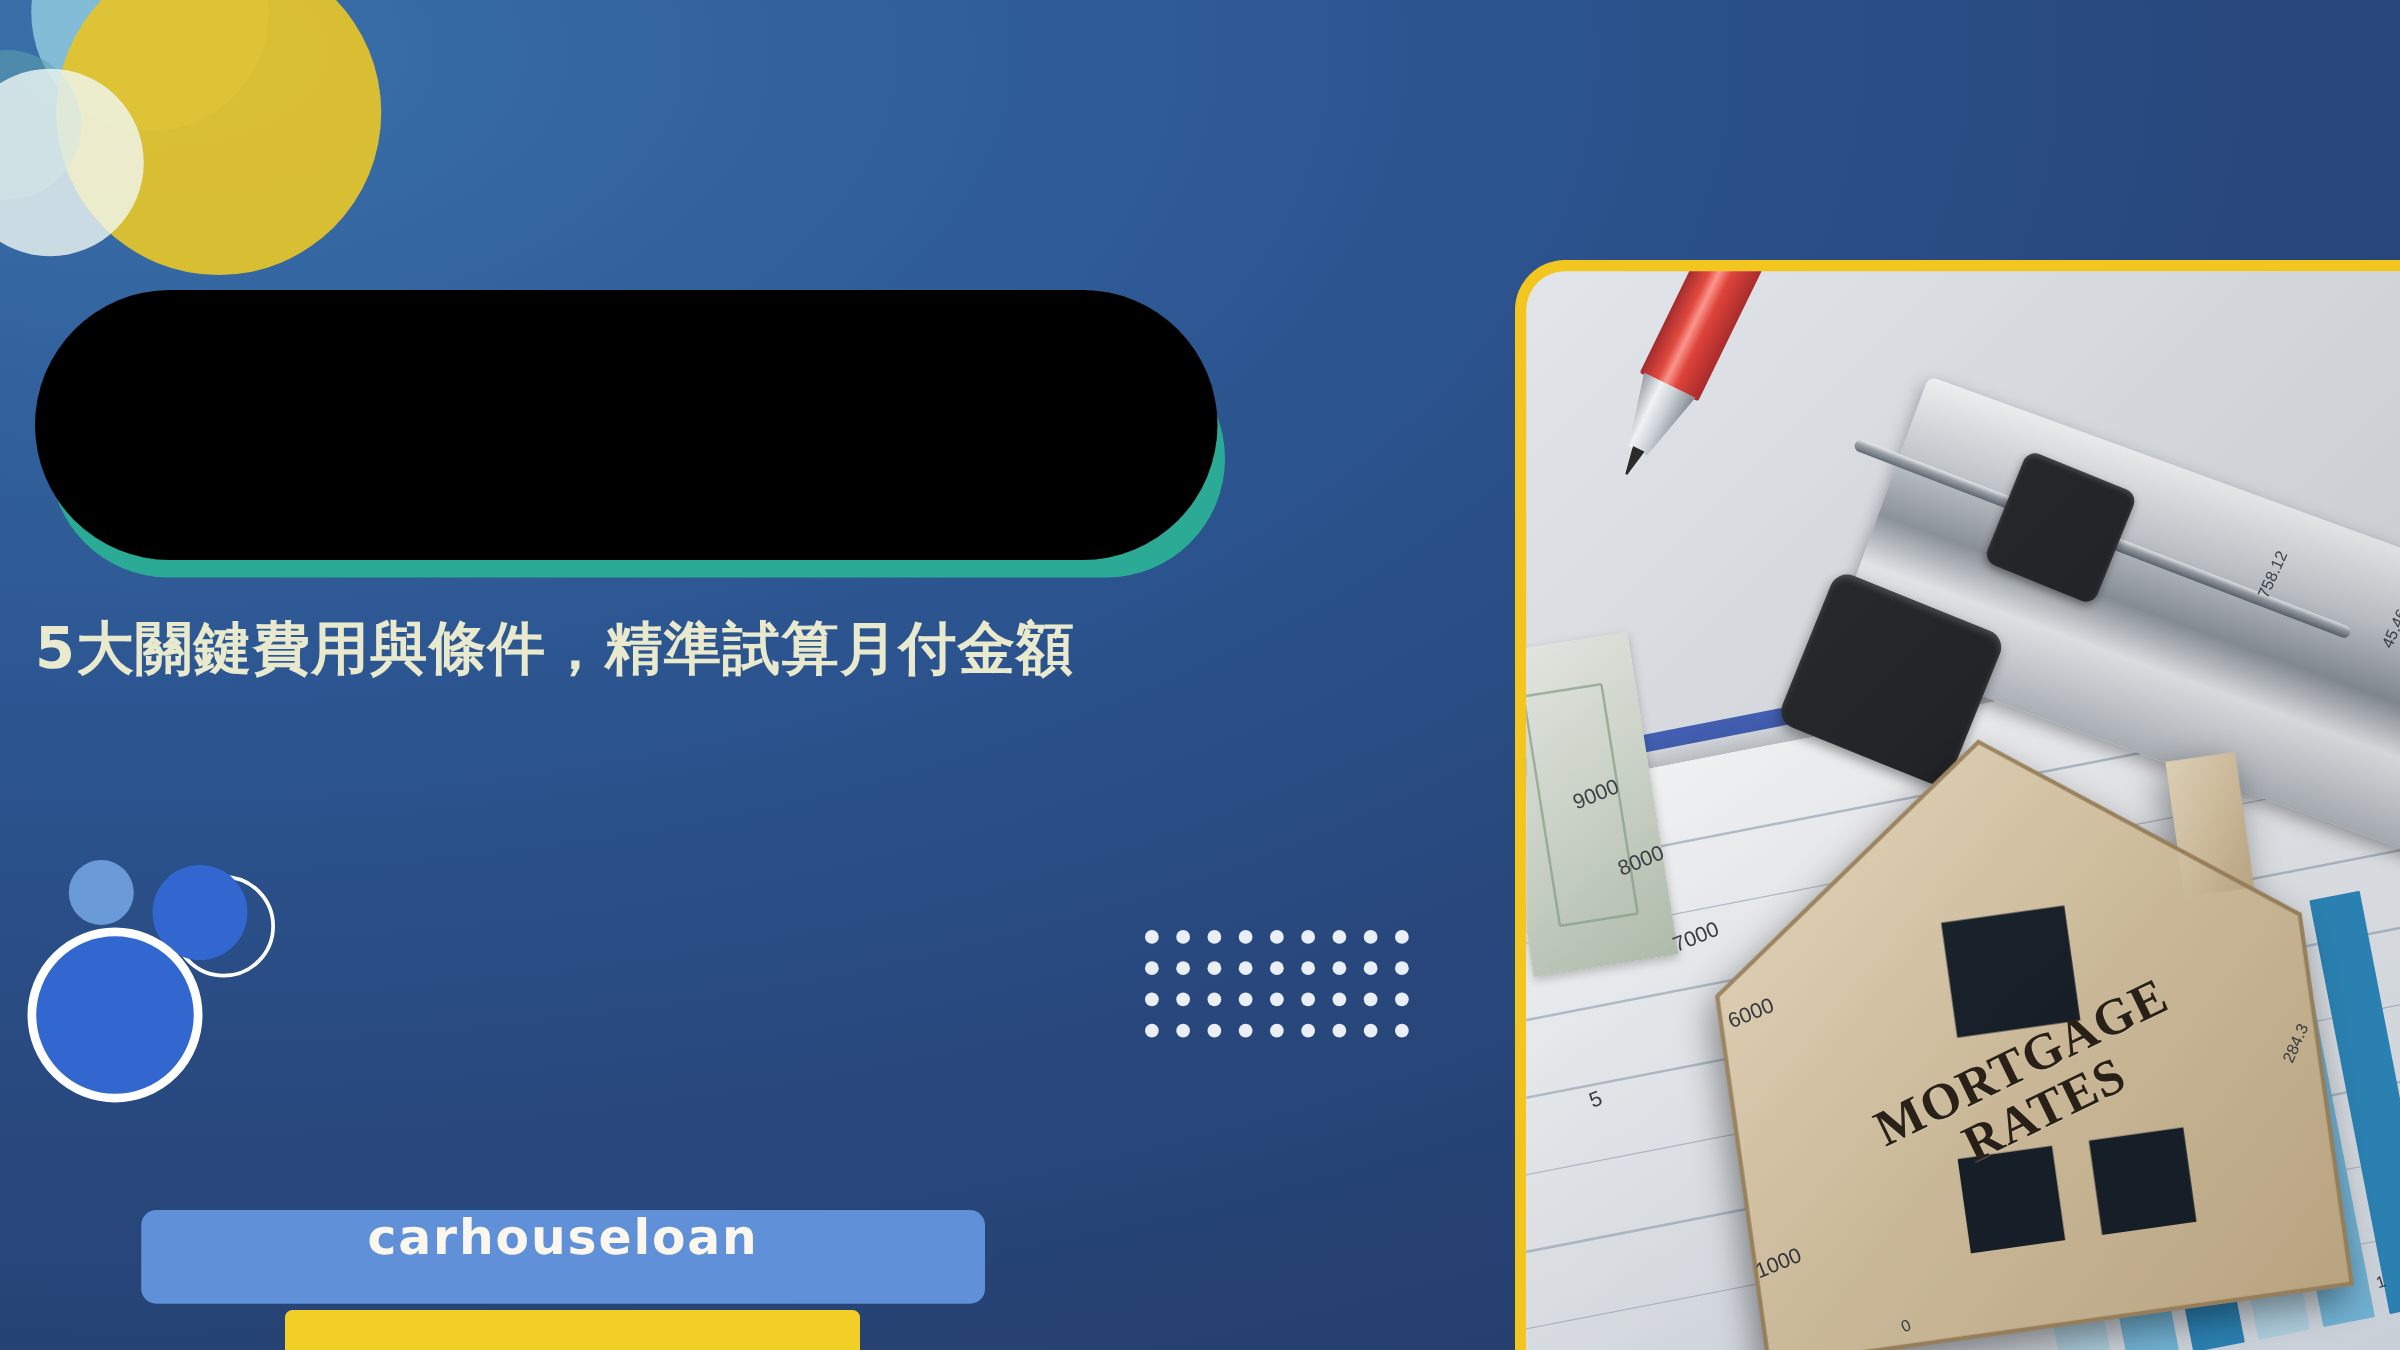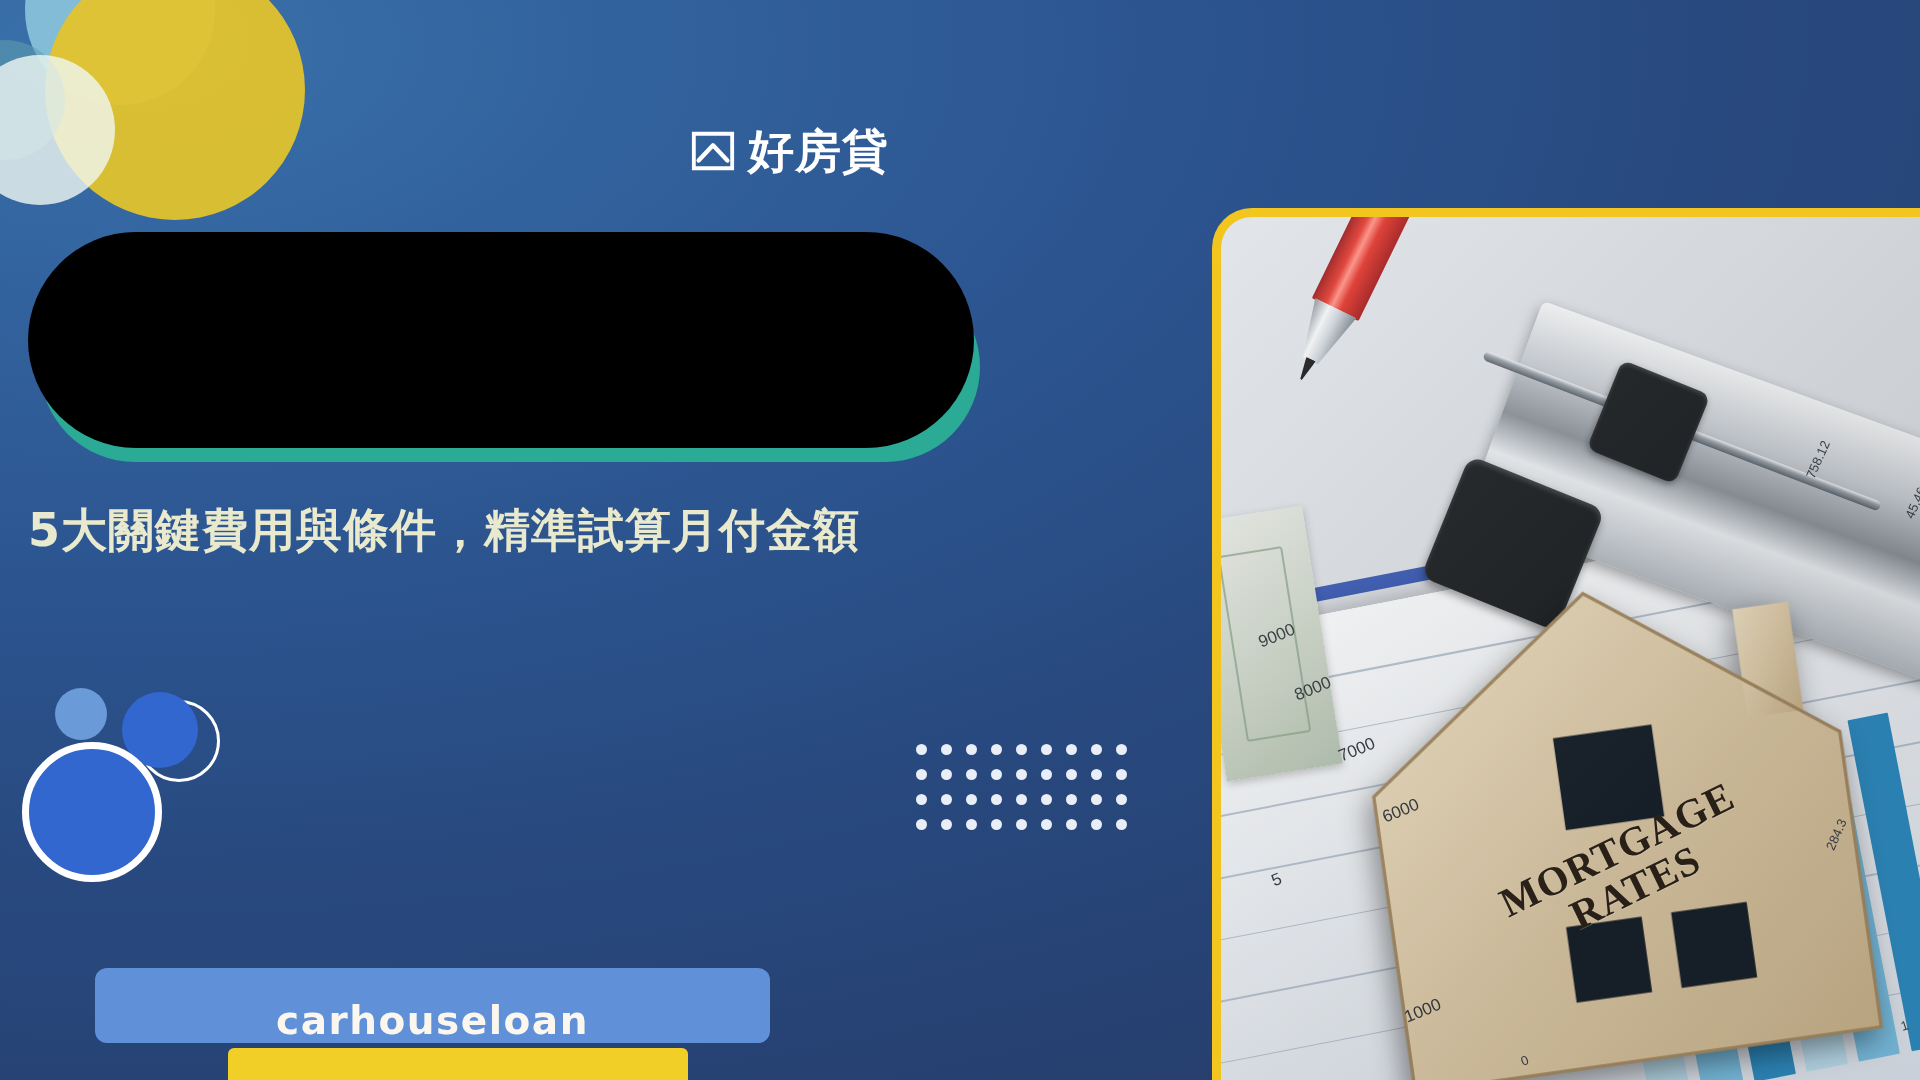--- a/index.html
+++ b/index.html
@@ -62,36 +62,36 @@
   #headline{
     font-family:"DejaVu Sans","Liberation Sans",sans-serif;
     font-size:82px; font-weight:700; color:#2f5fc4;
     letter-spacing:0px; white-space:nowrap; line-height:1;
     transform:translateY(-2px);
   }
   #headline .yr{ font-family:"DejaVu Sans","Liberation Sans",sans-serif; font-weight:800; }
 
   
   #subtitle{
-    position:absolute; left:28px; top:500px;
+    position:absolute; left:28px; top:488px;
     font-family:"DejaVu Sans","Liberation Sans",sans-serif;
     font-size:46px; font-weight:600; color:#e8e9cd;
     white-space:nowrap; letter-spacing:1px;
   }
 
   
   #dotgrid{ position:absolute; left:916px; top:744px; display:grid;
             grid-template-columns:repeat(9,25px); grid-auto-rows:25px; }
   #dotgrid i{ width:11px; height:11px; border-radius:50%; background:#e9eef7; display:block; }
 
   
   #handle-blue{
-    position:absolute; left:95px; top:968px; width:675px; height:75px;
+    position:absolute; left:113px; top:968px; width:675px; height:75px;
     background:#5f90d8; border-radius:12px;
-    display:flex; align-items:flex-end; justify-content:center;
+    display:flex; align-items:flex-start; justify-content:center;
   }
   #handle-blue span{
     font-family:"DejaVu Sans","Liberation Sans",sans-serif;
     font-size:39px; font-weight:700; color:#fbf7ee; letter-spacing:1.5px;
   }
   #handle-yellow{
     position:absolute; left:228px; top:1048px; width:460px; height:40px;
     background:#f2cf27; border-radius:6px;
   }
 
@@ -226,29 +226,20 @@
   <div class="deco deco-cyan"></div>
   <div class="deco deco-yellow"></div>
   <div class="deco deco-teal"></div>
   <div class="deco deco-white"></div>
 
   <div class="deco bl-lite"></div>
   <div class="deco bl-ring"></div>
   <div class="deco bl-mid"></div>
   <div class="deco bl-ring2"></div>
 
-  <div id="logo">
-    <span class="mark">
-      <svg viewBox="0 0 48 48" fill="none" xmlns="http://www.w3.org/2000/svg">
-        <path d="M4 6 H44 V42 H4 Z" stroke="#ffffff" stroke-width="4" fill="none"></path>
-        <path d="M9 34 L24 18 L39 34" stroke="#ffffff" stroke-width="4.5" fill="none" stroke-linecap="round" stroke-linejoin="round"></path>
-      </svg>
-    </span>
-    <span class="wordmark">好房貸</span>
-  </div>
 
   <div id="headline-wrap">
     <div id="pill-teal"></div>
     <div id="pill-black"></div>
   </div>
 
   <div id="subtitle">5大關鍵費用與條件，精準試算月付金額</div>
 
   <div id="dotgrid">
       <i style="background: rgb(233, 238, 247);"></i>

